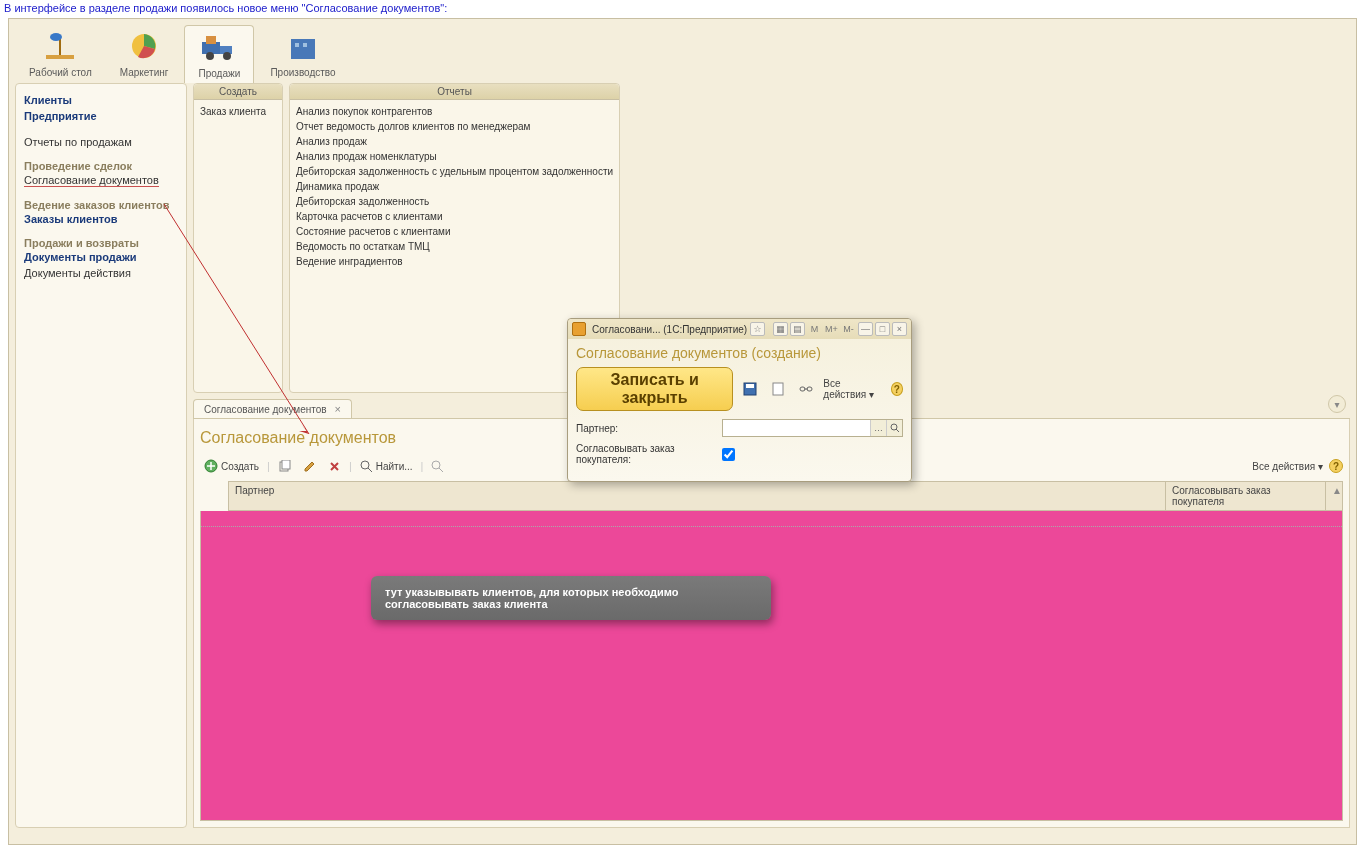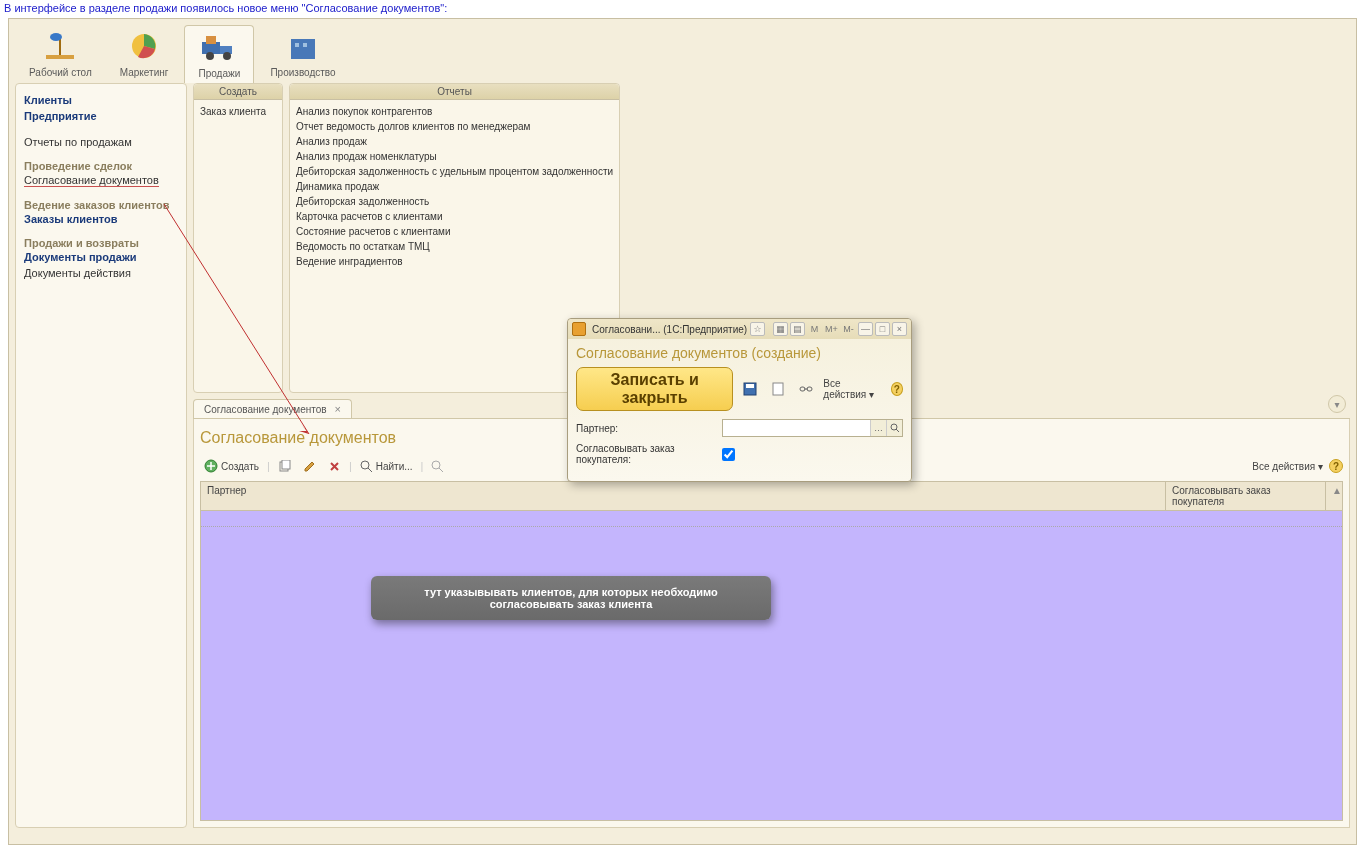--- a/index.html
+++ b/index.html
@@ -29,26 +29,26 @@
 .tab { background: #fbf8ee; border: 1px solid #d0c7a8; border-bottom: none; border-radius: 4px 4px 0 0; padding: 3px 10px; font-size: 10px; color: #555; display: flex; align-items: center; gap: 8px; }
 .tab-close { color: #888; cursor: pointer; font-size: 11px; }
 .list-area { background: #fbf8ee; border: 1px solid #d8cfb3; border-top: none; flex: 1; display: flex; flex-direction: column; padding: 6px; position: relative; }
 .list-title { color: #b8973a; font-size: 16px; padding: 4px 0 8px 0; }
 .toolbar { display: flex; align-items: center; gap: 4px; padding: 2px 0 6px 0; }
 .tb-btn { display: flex; align-items: center; gap: 3px; padding: 2px 4px; border-radius: 3px; cursor: pointer; font-size: 10px; color: #444; }
 .tb-sep { color: #ccc; }
 .tb-right { margin-left: auto; display: flex; align-items: center; gap: 6px; }
 .dropdown-btn { font-size: 10px; color: #444; cursor: pointer; }
 .help-icon { width: 14px; height: 14px; border-radius: 50%; background: #f5d060; border: 1px solid #c8a020; color: #806000; font-size: 10px; display: flex; align-items: center; justify-content: center; font-weight: bold; cursor: pointer; }
-.grid-header { display: flex; background: #eee6d0; border: 1px solid #c8bfa3; }
+.grid-header { display: flex; background: #eee6d0; border: 1px solid #c8bfa3; margin-left: 28px; }
 .gh-col { padding: 3px 6px; font-size: 10px; color: #444; border-right: 1px solid #c8bfa3; }
 .gh-col.c1 { flex: 1; }
 .gh-col.c2 { width: 160px; }
 .gh-col.c3 { width: 16px; border-right: none; text-align: center; color:#888; }
-.grid-body { flex: 1; background: #c4b5fd; border: 1px solid #c8bfa3; border-top: none; position: relative; text-align: center; }
+.grid-body { flex: 1; background: #ec4899; border: 1px solid #c8bfa3; border-top: none; position: relative; }
 .dotted-row { position:absolute; top:0; left:0; right:0; height:16px; border-bottom: 1px dotted #aaa; }
 .callout { position: absolute; left: 170px; top: 65px; background: linear-gradient(#7a7a7a,#6a6a6a); color: #fff; padding: 10px 14px; border-radius: 6px; font-size: 11px; font-weight: bold; box-shadow: 2px 4px 8px rgba(0,0,0,0.4); max-width:400px;}
 .dialog { position: absolute; left: 567px; top: 318px; width: 345px; background: linear-gradient(#f5f0dc,#fbf8ee); border: 1px solid #a89d7e; border-radius: 4px; box-shadow: 3px 3px 10px rgba(0,0,0,0.3); }
 .dlg-titlebar { display: flex; align-items: center; padding: 3px 4px; background: linear-gradient(#efe6c8,#e6dcb8); border-radius: 4px 4px 0 0; gap: 2px; }
 .dlg-app-icon { width: 14px; height: 14px; border-radius: 2px; background: #e8a030; border: 1px solid #b07010; }
 .dlg-title-text { font-size: 10px; color: #333; flex: 1; margin-left: 4px; white-space: nowrap; overflow: hidden; }
 .dlg-ico { width: 15px; height: 14px; display: flex; align-items: center; justify-content: center; font-size: 9px; color: #777; cursor: pointer; border-radius: 2px; }
 .dlg-ico.box { border: 1px solid #bbb; background: #f8f4e8; }
 .dlg-body { padding: 6px 8px 10px 8px; }
 .dlg-heading { color: #b8973a; font-size: 14px; margin-bottom: 6px; }

